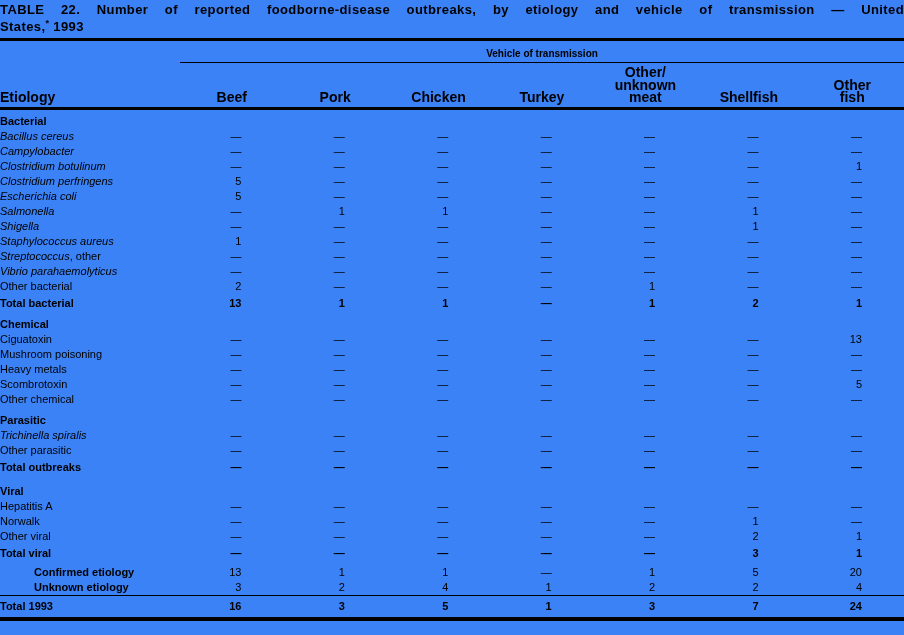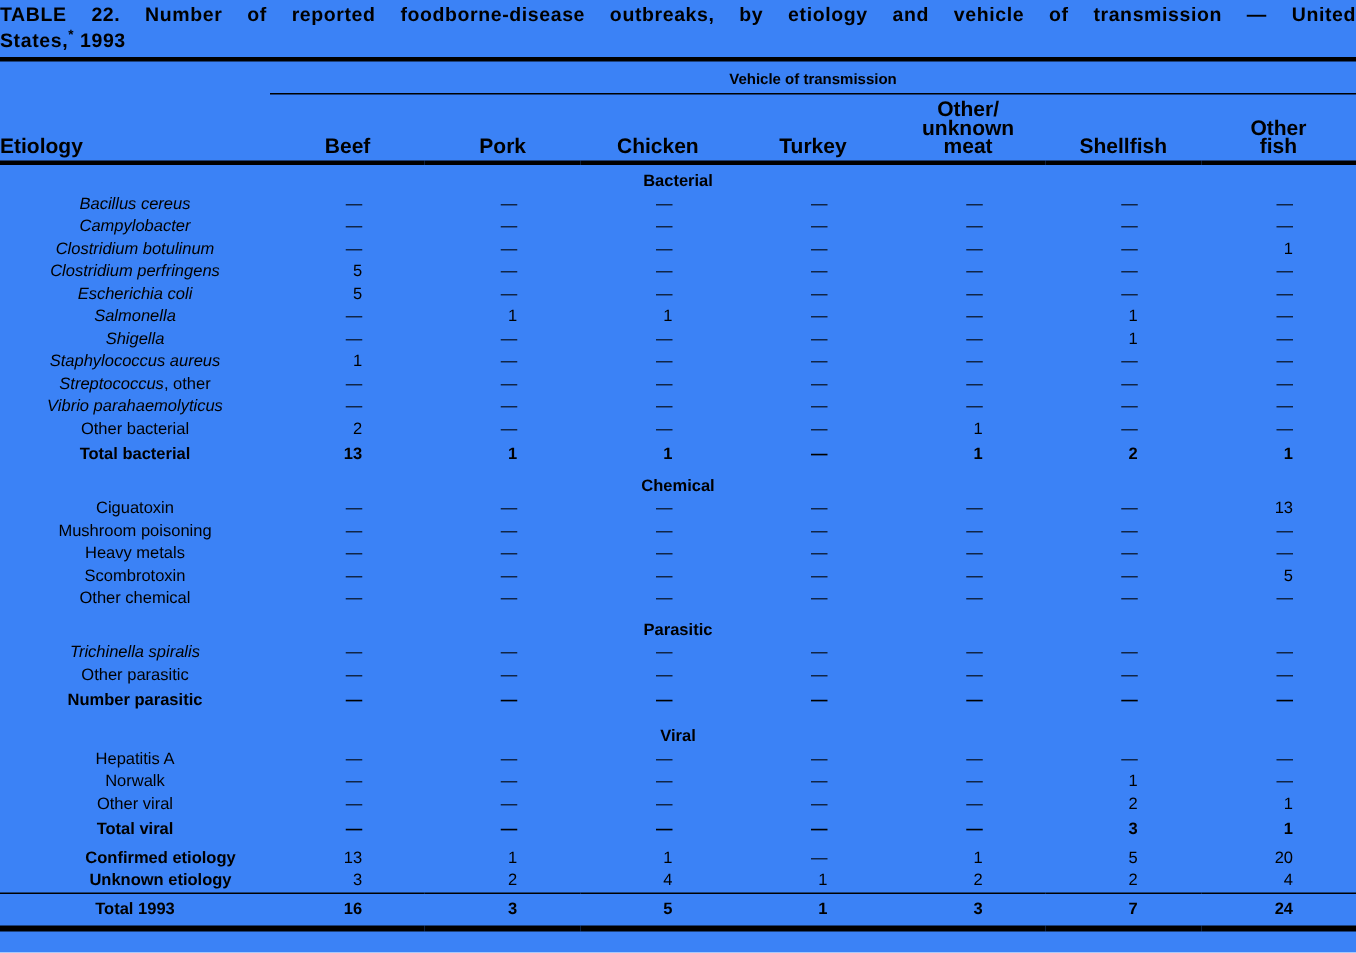--- a/index.html
+++ b/index.html
@@ -61,21 +61,21 @@
     vertical-align: bottom;
     font-weight: bold;
     font-size: 14px;
     line-height: 12.5px;
     padding: 3px 0 3px 0;
     border-bottom: 3px solid #000;
     text-align: center;
   }
   .header-row th.lbl { text-align: left; }
   td.lbl {
-    text-align: center;
+    text-align: left;
     padding: 1px 0;
     line-height: 13px;
     white-space: nowrap;
     overflow: hidden;
   }
   td.val {
     text-align: right;
     padding: 1px 42px 1px 0;
     line-height: 13px;
     white-space: nowrap;
@@ -334,21 +334,21 @@
           <td class="lbl indent">Other parasitic</td>
           <td class="val">—</td>
           <td class="val">—</td>
           <td class="val">—</td>
           <td class="val">—</td>
           <td class="val">—</td>
           <td class="val">—</td>
           <td class="val">—</td>
         </tr>
         <tr class="total-row">
-          <td class="lbl indent b">Number parasitic</td>
+          <td class="lbl indent b">Total outbreaks</td>
           <td class="val">—</td>
           <td class="val">—</td>
           <td class="val">—</td>
           <td class="val">—</td>
           <td class="val">—</td>
           <td class="val">—</td>
           <td class="val">—</td>
         </tr>
         <tr class="section-header big-gap">
           <td class="lbl" colspan="8">Viral</td>

